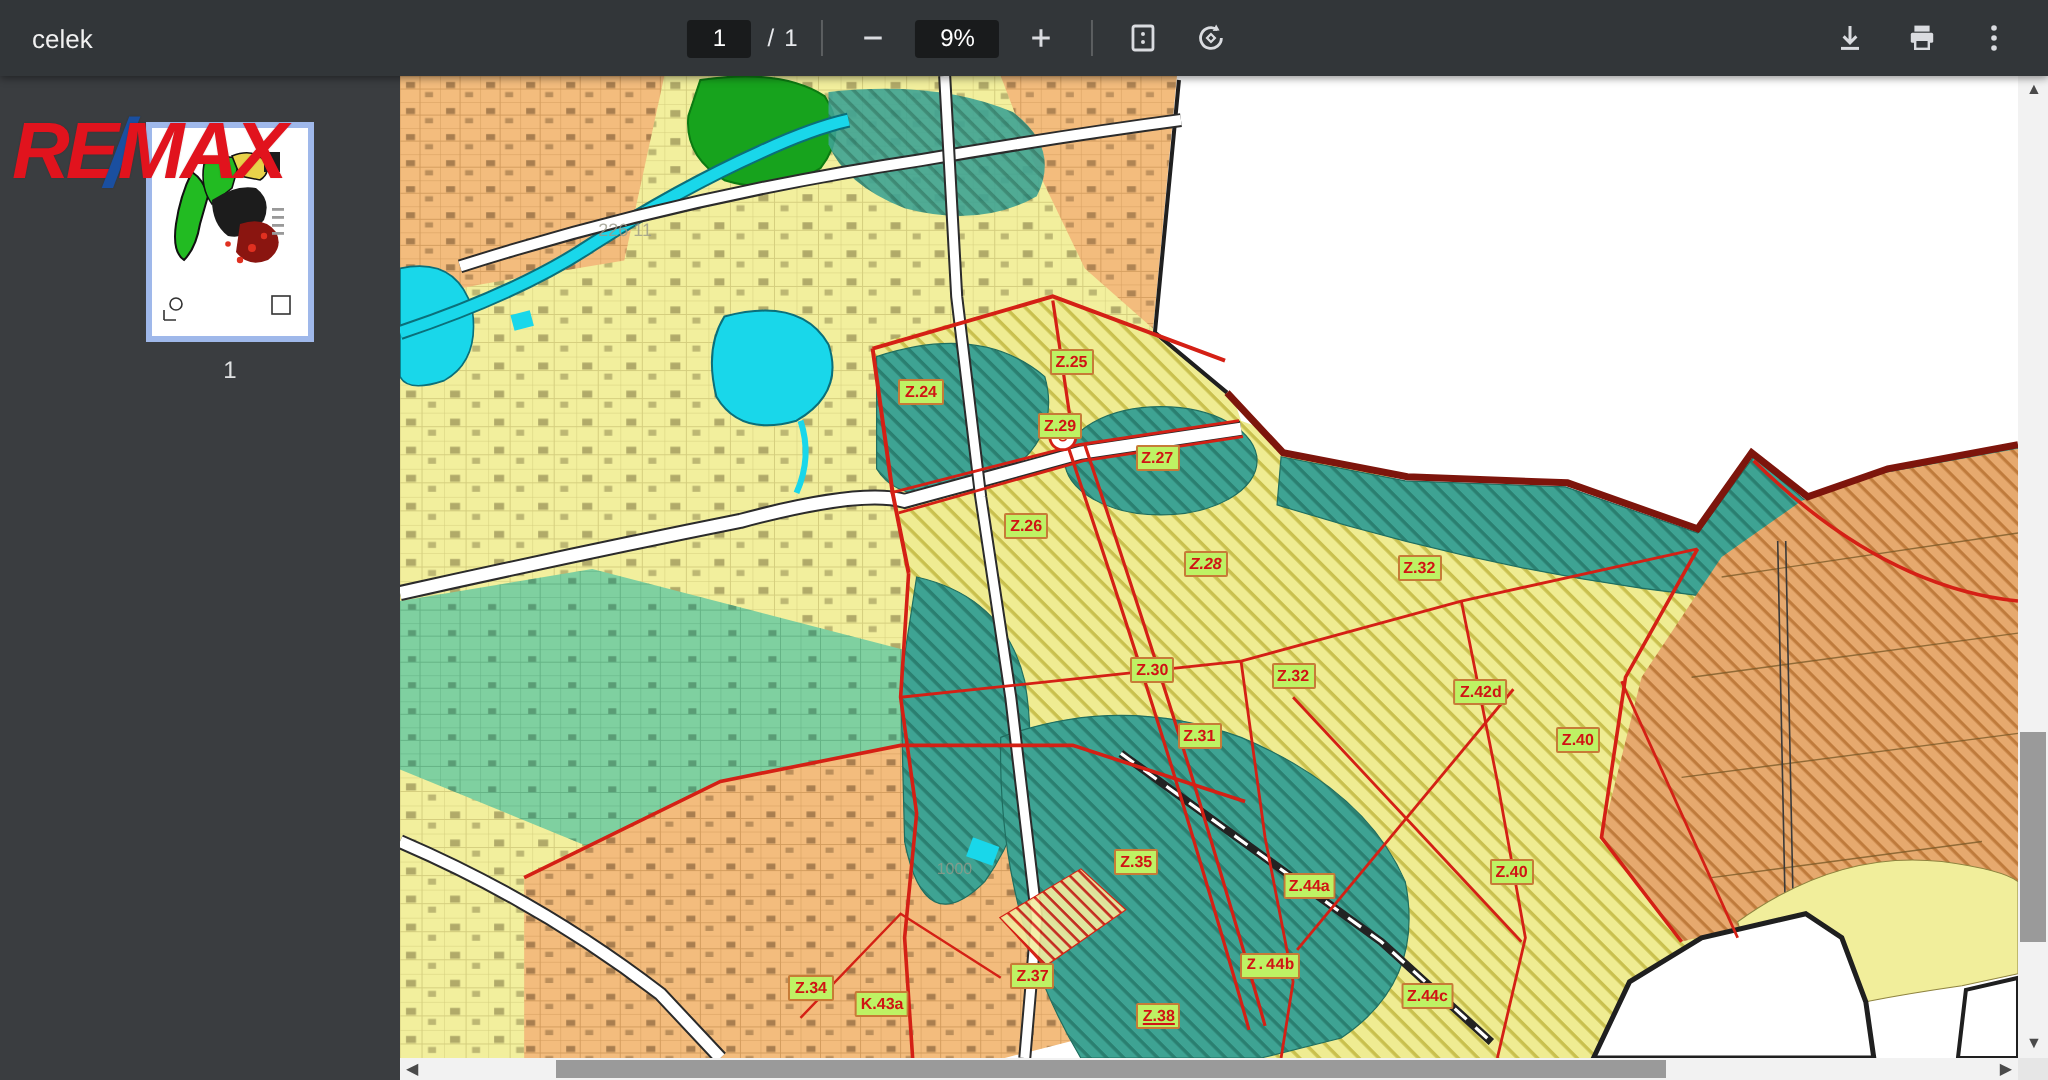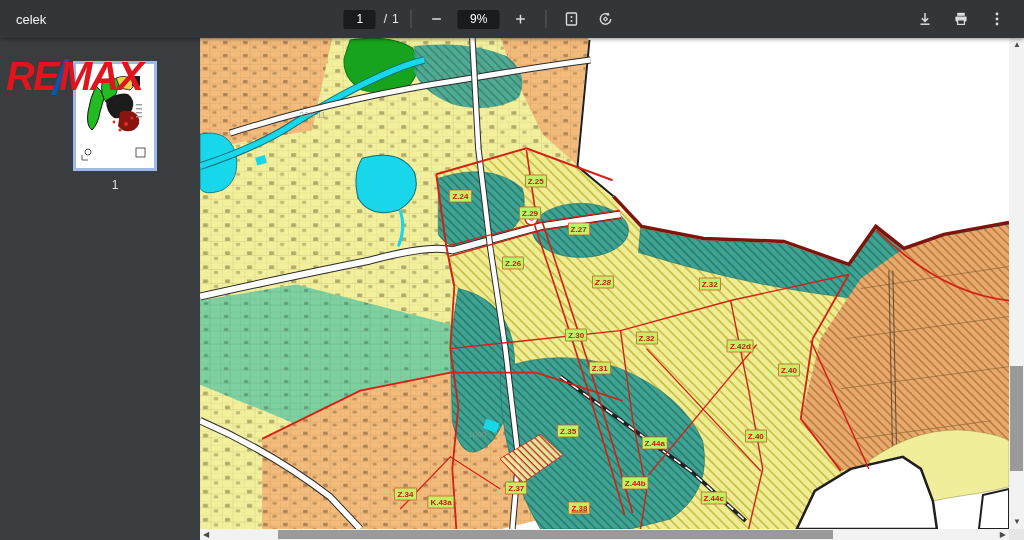--- a/index.html
+++ b/index.html
@@ -298,21 +298,21 @@
       <span class="zone-label" style="left: 49.8%; top: 49.6%; font-style: italic;">Z.28</span>
       <span class="zone-label" style="left: 63%; top: 50.2%;">Z.32</span>
       <span class="zone-label" style="left: 46.5%; top: 60.4%;">Z.30</span>
       <span class="zone-label" style="left: 55.2%; top: 61%;">Z.32</span>
       <span class="zone-label" style="left: 49.4%; top: 67.3%;">Z.31</span>
       <span class="zone-label" style="left: 66.8%; top: 62.7%;">Z.42d</span>
       <span class="zone-label" style="left: 72.8%; top: 67.6%;">Z.40</span>
       <span class="zone-label" style="left: 45.5%; top: 80%;">Z.35</span>
       <span class="zone-label" style="left: 56.2%; top: 82.4%;">Z.44a</span>
       <span class="zone-label" style="left: 68.7%; top: 81%;">Z.40</span>
-      <span class="zone-label" style="left: 53.8%; top: 90.6%;">Z.44b</span>
+      <span class="zone-label" style="left: 53.8%; top: 90.6%; font-family: Liberation Mono, monospace;">Z.44b</span>
       <span class="zone-label" style="left: 63.5%; top: 93.7%;">Z.44c</span>
       <span class="zone-label" style="left: 39.1%; top: 91.6%;">Z.37</span>
       <span class="zone-label" style="left: 46.9%; top: 95.7%; text-decoration: underline;">Z.38</span>
       <span class="zone-label" style="left: 25.4%; top: 92.9%;">Z.34</span>
       <span class="zone-label" style="left: 29.8%; top: 94.5%;">K.43a</span>
     </div>
 </div>
 
 <div class="vscroll">
   <div class="scroll-arrow" style="left:4px;top:3px;">▲</div>

